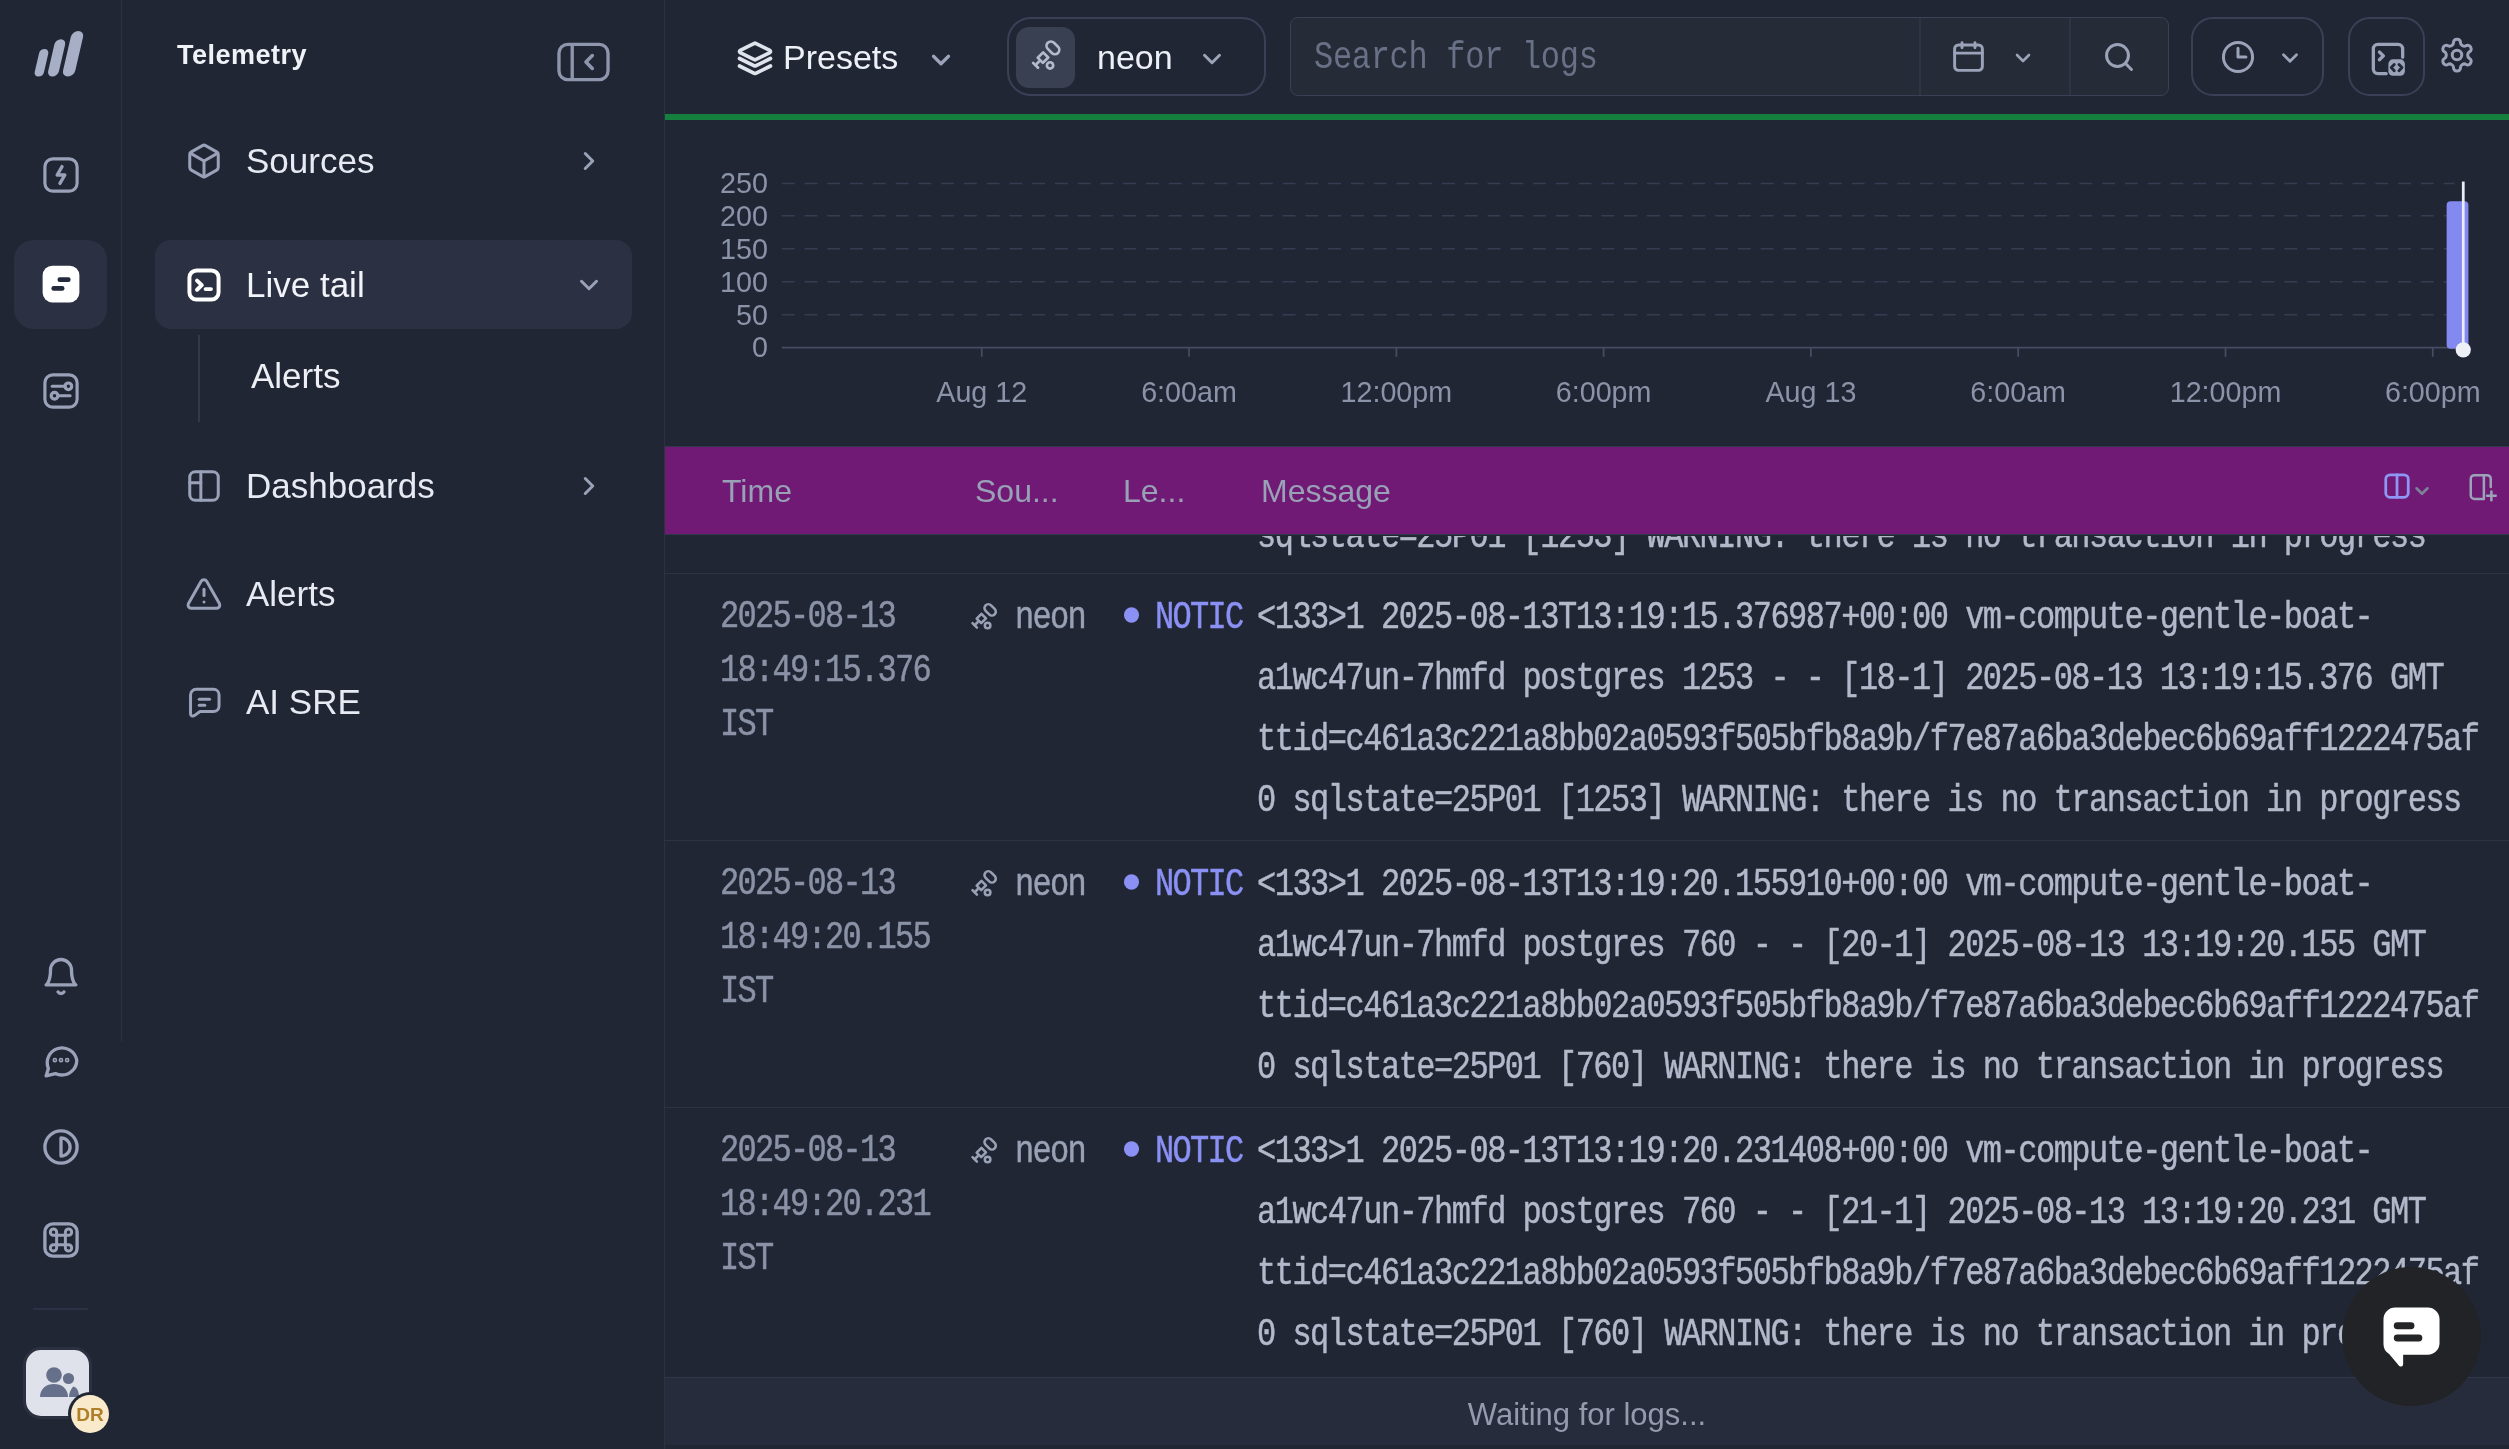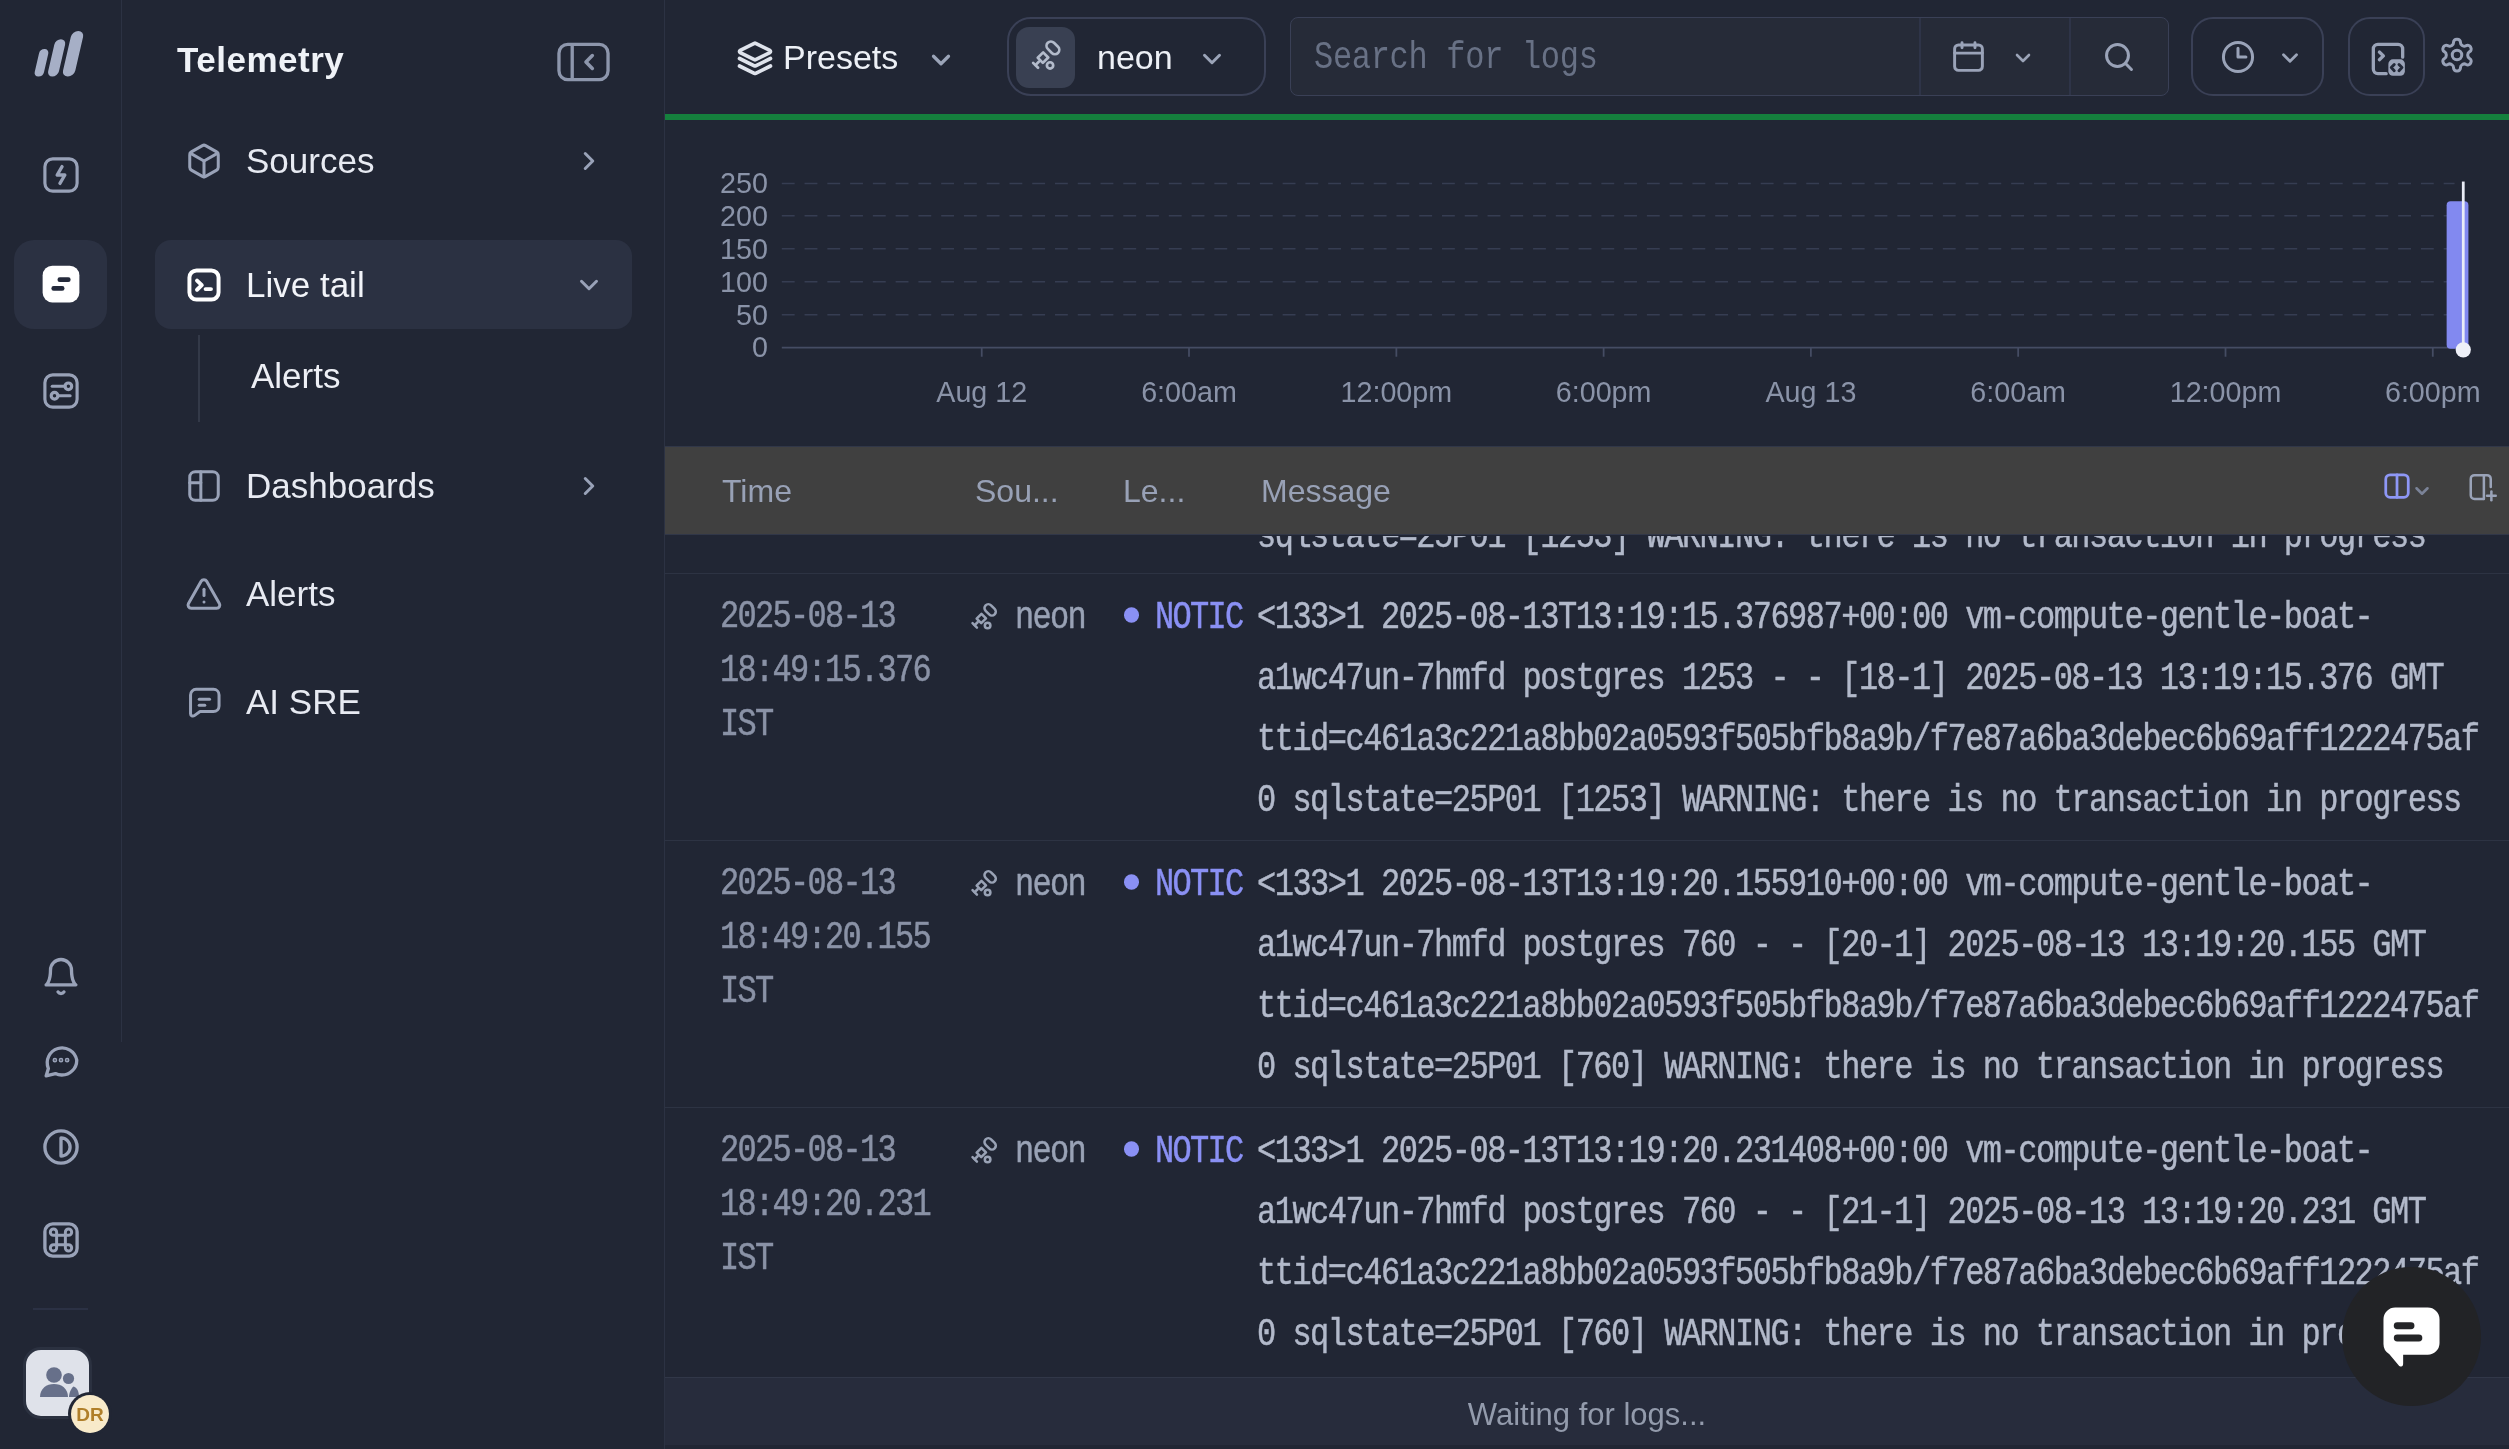--- a/index.html
+++ b/index.html
@@ -7,35 +7,35 @@
   body { background:#212634; font-family:"Liberation Sans", sans-serif; position:relative; }
   .mono { font-family:"Liberation Mono", monospace; }
   svg { display:block; }
 
   
   #rail { position:absolute; left:0; top:0; width:122px; height:1042px; background:#212634; border-right:1px solid #2c3243; }
   .railbtn { position:absolute; left:50%; transform:translateX(-50%); }
 
   
   #menu { position:absolute; left:122px; top:0; width:543px; height:1449px; background:#212634; border-right:1px solid #2c3243; }
-  #menu .title { position:absolute; left:55px; top:40px; font-size:35px; font-weight:700; color:#eff2f7; letter-spacing:0.5px; }
+  #menu .title { position:absolute; left:55px; top:40px; font-size:27px; font-weight:700; color:#eff2f7; letter-spacing:0.5px; }
   .mitem { position:absolute; left:33px; width:477px; height:89px; }
   .mitem .ic { position:absolute; left:30px; top:50%; transform:translateY(-50%); }
   .mitem .lbl { position:absolute; left:91px; top:50%; transform:translateY(-50%); font-size:35px; color:#e7eaf2; }
   .mitem .chev { position:absolute; right:28px; top:50%; transform:translateY(-50%); }
   .hl { background:#2b3142; border-radius:16px; }
 
   
   #main { position:absolute; left:665px; top:0; width:1844px; height:1449px; background:#212634; }
   #topbar { position:absolute; left:0; top:0; width:100%; height:120px; border-bottom:6px solid #15803d; }
   .tbtext { color:#edf0f6; font-size:34px; }
   .ctrl { position:absolute; top:17px; height:79px; border:2px solid #3a4056; border-radius:8px; }
 
   
-  #thead { position:absolute; left:0; top:446px; width:100%; height:89px; background:#404040; border-top:1px solid #313748; border-bottom:1px solid #313748; }
+  #thead { position:absolute; left:0; top:446px; width:100%; height:89px; background:#701a75; border-top:1px solid #313748; border-bottom:1px solid #313748; }
   #thead .h { position:absolute; top:50%; transform:translateY(-50%); font-size:32px; color:#98a1b6; }
   #rows { position:absolute; left:0; top:536px; width:100%; height:839px; overflow:hidden; }
   .lrow { position:absolute; left:0; width:100%; height:267px; border-top:1px solid #2d3343; }
   .ltime { position:absolute; left:55px; top:16px; width:228px; font-size:32px; letter-spacing:-1.7px; line-height:45px; transform:scaleY(1.2); transform-origin:0 0; color:#8a92a6; font-family:"Liberation Mono", monospace; -webkit-text-stroke:0.4px currentColor; }
   .srcic { position:absolute; left:303px; top:28px; }
   .lsrc { position:absolute; left:350px; top:26px; width:158px; font-size:32px; letter-spacing:-1.7px; line-height:30px; transform:scaleY(1.2); transform-origin:0 0; color:#99a2b5; font-family:"Liberation Mono", monospace; -webkit-text-stroke:0.4px currentColor; }
   .llvl { position:absolute; left:459px; top:26px; width:139px; font-size:32px; letter-spacing:-1.7px; line-height:30px; transform:scaleY(1.2); transform-origin:0 0; color:#8a90f4; font-family:"Liberation Mono", monospace; -webkit-text-stroke:0.4px currentColor; }
   .lmsg { position:absolute; left:592px; top:13px; width:1238px; font-size:32px; letter-spacing:-1.5px; line-height:51px; transform:scaleY(1.2); transform-origin:0 0; color:#b2b9ca; font-family:"Liberation Mono", monospace; overflow-wrap:break-word; -webkit-text-stroke:0.4px currentColor; }
   .dot { display:inline-block; width:15px; height:12.4px; border-radius:50%; background:#8a90f4; margin-right:16px; vertical-align:middle; position:relative; top:-2px;}
 

